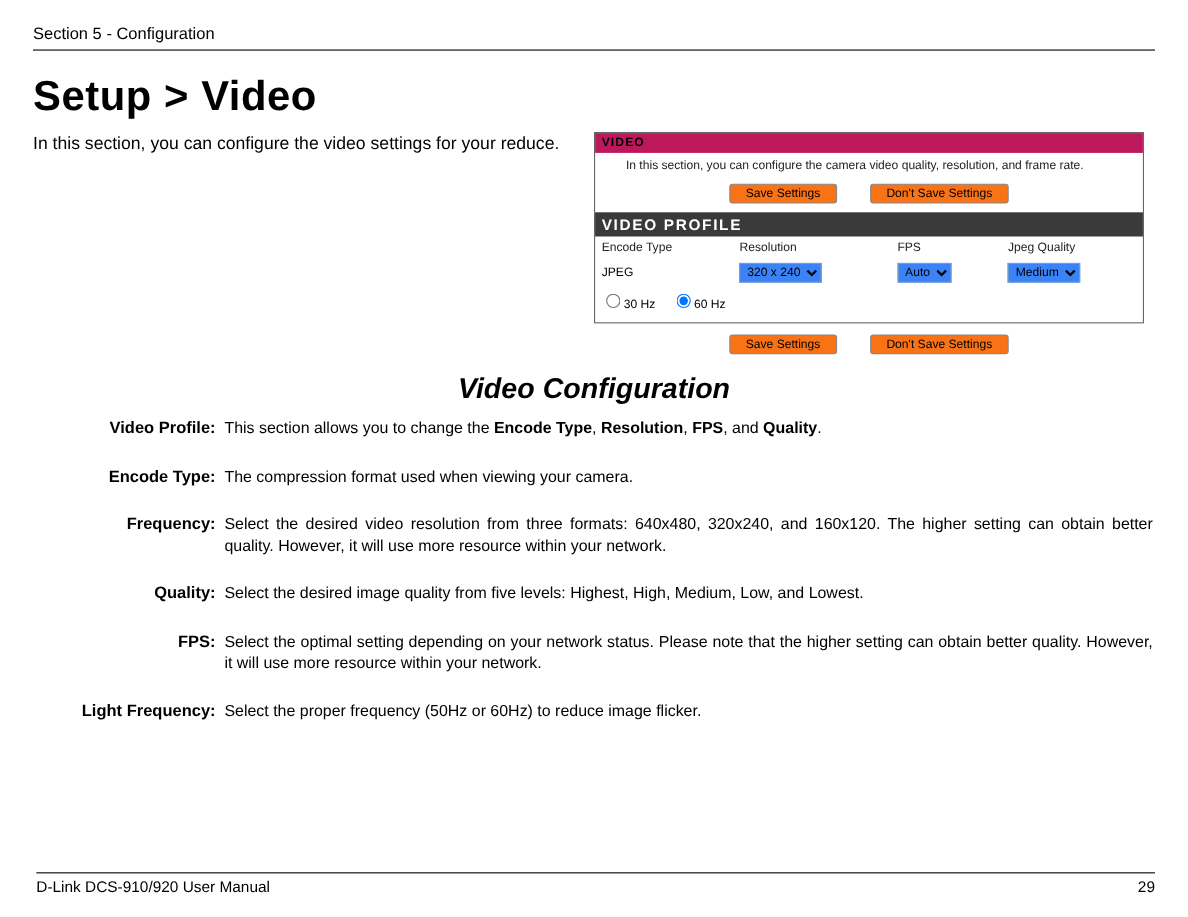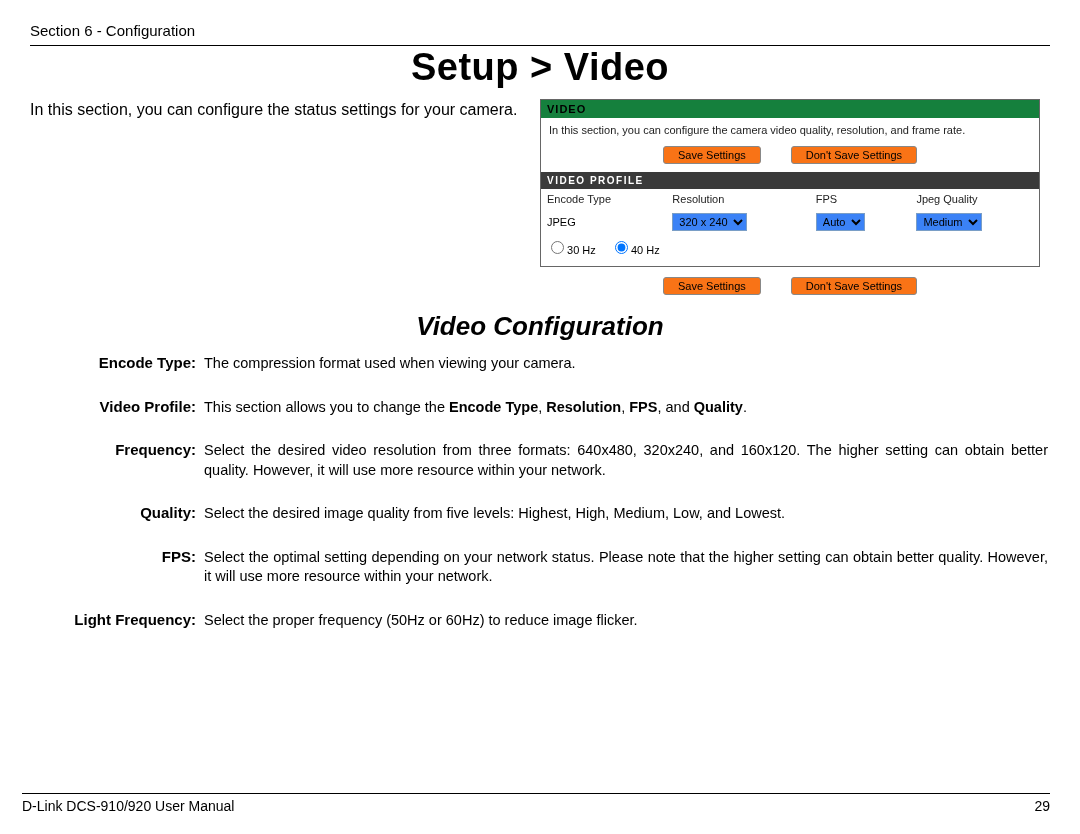--- a/index.html
+++ b/index.html
@@ -17,22 +17,21 @@
     margin-bottom: 6px;
   }
   hr.rule {
     border: none;
     border-top: 1.5px solid #000;
   }
   .page-title {
     font-family: "Arial Narrow", Arial, sans-serif;
     font-weight: bold;
     font-size: 38px;
-    text-align: center;
-    margin: 0 0 10px 0;
+    margin: 21px 0 10px 0;
     font-stretch: condensed;
     letter-spacing: 0.5px;
   }
   .content-row {
     display: flex;
     gap: 20px;
     align-items: flex-start;
   }
   .intro-text {
     width: 490px;
@@ -40,52 +39,53 @@
     line-height: 1.35;
     text-align: justify;
   }
   .ui-panel {
     width: 500px;
     border: 1px solid #666;
     font-size: 11px;
     font-family: Verdana, Arial, sans-serif;
   }
   .ui-header-orange {
-    background: #15803d;
+    background: #be185d;
     color: #000;
     font-weight: bold;
     font-size: 11px;
     padding: 3px 6px;
     letter-spacing: 1px;
   }
   .ui-desc {
     padding: 6px 8px;
     font-size: 11px;
     color: #222;
+    margin-left: 20px;
   }
   .btn-row {
     display: flex;
     justify-content: center;
     gap: 30px;
     padding: 4px 0 8px 0;
   }
   .btn {
     background: #f97316;
     border: 1px solid #888;
     border-radius: 3px;
     padding: 2px 14px;
     font-size: 11px;
     font-family: inherit;
     cursor: pointer;
   }
   .ui-subheader {
     background: #3a3a3a;
     color: #fff;
     font-weight: bold;
-    font-size: 10px;
+    font-size: 14px;
     padding: 3px 6px;
     letter-spacing: 1.5px;
   }
   .profile-table {
     width: 100%;
     border-collapse: collapse;
     font-size: 11px;
   }
   .profile-table th {
     text-align: left;
@@ -134,40 +134,40 @@
     font-family: "Arial Narrow", Arial, sans-serif;
     font-weight: bold;
     padding-right: 6px !important;
     white-space: nowrap;
     font-stretch: condensed;
     font-size: 15px;
   }
   .def-body { line-height: 1.35; text-align: justify; }
   .footer {
     position: absolute;
-    left: 22px; right: 30px; bottom: 20px; margin-top: 32px;
+    left: 33px; right: 30px; bottom: 20px; margin-top: 32px;
   }
   .footer-row {
     display: flex;
     justify-content: space-between;
     font-size: 14px;
     margin-top: 4px;
   }
   .bold { font-weight: bold; }
 </style>
 </head>
 <body>
 
-<div class="top-section-label">Section 6 - Configuration</div>
+<div class="top-section-label">Section 5 - Configuration</div>
 <hr class="rule">
 
 <h1 class="page-title">Setup &gt; Video</h1>
 
 <div class="content-row">
-  <p class="intro-text">In this section, you can configure the status settings for your camera.</p>
+  <p class="intro-text">In this section, you can configure the video settings for your reduce.</p>
 
   <div>
     <div class="ui-panel">
       <div class="ui-header-orange">VIDEO</div>
       <div class="ui-desc">In this section, you can configure the camera video quality, resolution, and frame rate.</div>
       <div class="btn-row">
         <button class="btn">Save Settings</button>
         <button class="btn">Don't Save Settings</button>
       </div>
       <div class="ui-subheader">VIDEO PROFILE</div>
@@ -182,43 +182,43 @@
         <tr>
           <td>JPEG</td>
           <td><select class="select"><option>320 x 240</option></select></td>
           <td><select class="select"><option>Auto</option></select></td>
           <td><select class="select"><option>Medium</option></select></td>
         </tr>
       </tbody>
         </table>
       <div class="freq-row">
         <label><input type="radio" name="freq" style=""> <span>30 Hz</span></label>
-        <label><input type="radio" name="freq" checked="" style=""> <span>40 Hz</span></label>
+        <label><input type="radio" name="freq" checked="" style=""> <span>60 Hz</span></label>
       </div>
     </div>
     <div class="btn-row-bottom">
       <button class="btn">Save Settings</button>
       <button class="btn">Don't Save Settings</button>
     </div>
   </div>
 </div>
 
 <h2 class="sub-title">Video Configuration</h2>
 
 <table class="def-table">
   <tbody>
       <tr>
-    <td class="def-label">Encode Type:</td>
-    <td class="def-body">The compression format used when viewing your camera.</td>
-  </tr>
-  <tr>
     <td class="def-label">Video Profile:</td>
     <td class="def-body">
       <span>This section allows you to change the </span><span class="bold">Encode Type</span>, <span class="bold">Resolution</span>, <span class="bold">FPS</span>, and <span class="bold">Quality</span>.
     </td>
+  </tr>
+  <tr>
+    <td class="def-label">Encode Type:</td>
+    <td class="def-body">The compression format used when viewing your camera.</td>
   </tr>
   <tr>
     <td class="def-label">Frequency:</td>
     <td class="def-body">Select the desired video resolution from three formats: 640x480, 320x240, and 160x120. The higher setting can obtain better quality. However, it will use more resource within your network.</td>
   </tr>
   <tr>
     <td class="def-label">Quality:</td>
     <td class="def-body">Select the desired image quality from five levels: Highest, High, Medium, Low, and Lowest.</td>
   </tr>
   <tr>

